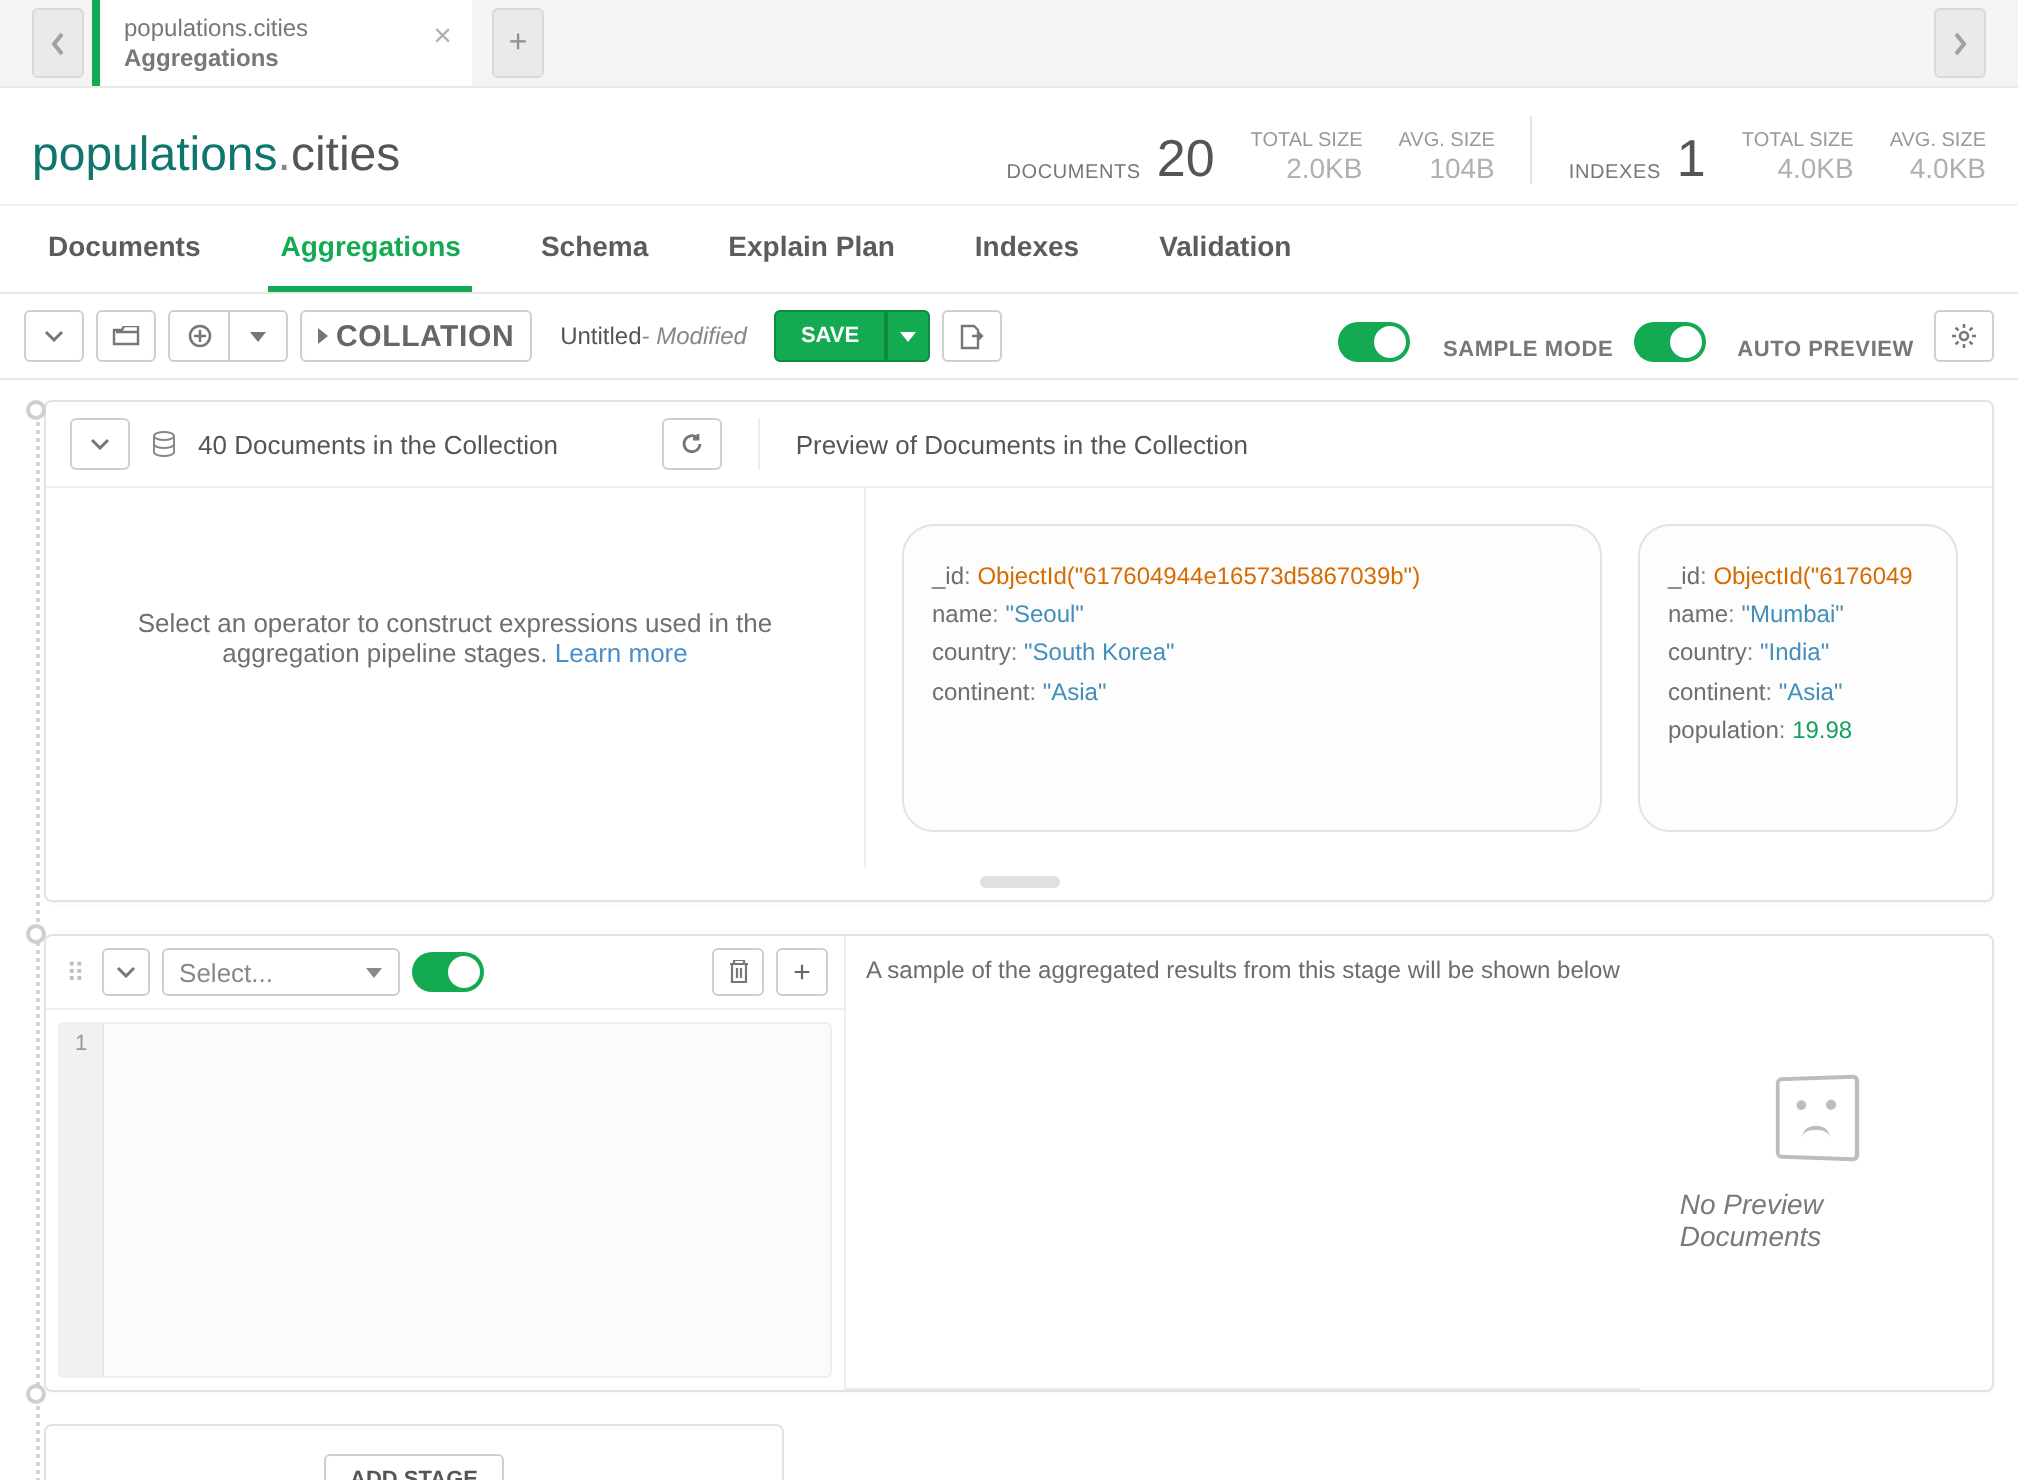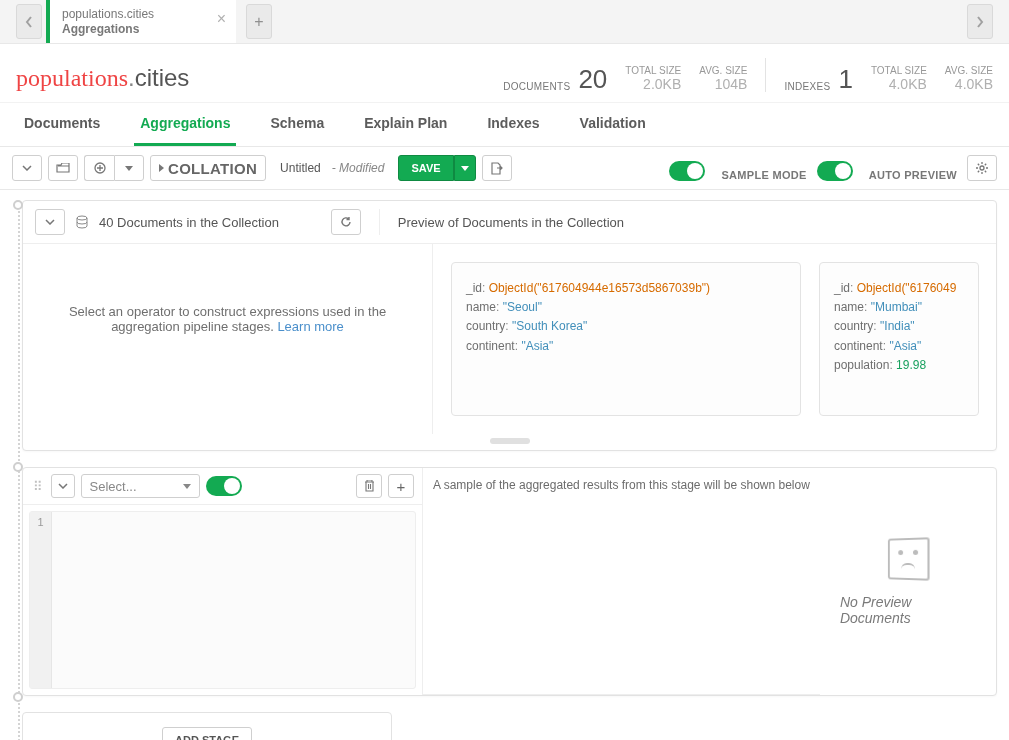--- a/index.html
+++ b/index.html
@@ -12,21 +12,21 @@
     .nav-btn.last { margin-right: 16px; margin-left: auto; }
     .active-tab { display: flex; align-items: center; background: #fff; border-left: 4px solid #13aa52; padding: 0 24px 0 12px; min-width: 190px; position: relative; }
     .tab-title { font-size: 12px; color: #787878; line-height: 1.2; }
     .tab-subtitle { font-size: 12px; color: #787878; font-weight: 600; }
     .tab-close { position: absolute; right: 10px; top: 10px; color: #b0b0b0; cursor: pointer; font-size: 16px; }
     .new-tab { width: 26px; margin: 4px 4px 4px 10px; background: #eaeaea; border: 1px solid #d9d9d9; border-radius: 3px; display: flex; align-items: center; justify-content: center; color: #909090; font-size: 16px; cursor: pointer; }
 
     
     .header { display: flex; align-items: flex-end; padding: 14px 16px 10px; }
     .ns { font-size: 24px; font-weight: 400; }
-    .ns-db { color: #ef4444; font-family: Liberation Serif, serif; }
+    .ns-db { color: #0f766e; }
     .ns-dot { color: #888; }
     .ns-coll { color: #555; }
     .stats { margin-left: auto; display: flex; gap: 18px; align-items: flex-end; }
     .stat-group { display: flex; align-items: flex-end; gap: 8px; }
     .stat-label { font-size: 10px; letter-spacing: 0.3px; color: #777; text-transform: uppercase; }
     .stat-value-lg { font-size: 26px; color: #555; line-height: 1; }
     .stat-col { text-align: right; }
     .stat-head { font-size: 10px; color: #999; }
     .stat-val { font-size: 14px; color: #b0b0b0; }
     .stat-divider { width: 1px; height: 34px; background: #e3e3e3; }
@@ -39,21 +39,21 @@
     
     .toolbar { display: flex; align-items: center; gap: 6px; padding: 8px 12px; border-bottom: 1px solid #e8e8e8; }
     .btn { height: 26px; border: 1px solid #cfcfcf; border-radius: 3px; background: #fff; display: inline-flex; align-items: center; justify-content: center; padding: 0 8px; color: #666; cursor: pointer; font-size: 12px; }
     .btn.icon-only { width: 30px; padding: 0; }
     .btn-group { display: inline-flex; }
     .btn-group .btn { border-radius: 0; border-right: none; }
     .btn-group .btn:first-child { border-top-left-radius: 3px; border-bottom-left-radius: 3px; }
     .btn-group .btn:last-child { border-top-right-radius: 3px; border-bottom-right-radius: 3px; border-right: 1px solid #cfcfcf; }
     .collation-btn { font-size: 15px; font-weight: 600; letter-spacing: 0.3px; }
     .untitled { font-size: 12px; color: #555; padding: 0 8px; }
-    .untitled em { color: #888; font-style: italic; padding-left: 11px; }
+    .untitled em { color: #888; font-style: italic; }
     .save-grp { display: inline-flex; }
     .save-btn { background: #13aa52; border: 1px solid #0f8a42; color: #fff; font-weight: 700; font-size: 11px; height: 26px; padding: 0 12px; border-top-left-radius: 3px; border-bottom-left-radius: 3px; cursor: pointer; }
     .save-arrow { background: #13aa52; border: 1px solid #0f8a42; border-left: 1px solid #0f8a42; color: #fff; width: 22px; height: 26px; border-top-right-radius: 3px; border-bottom-right-radius: 3px; display: flex; align-items: center; justify-content: center; cursor: pointer; }
     .switch { position: relative; width: 36px; height: 20px; background: #13aa52; border-radius: 10px; cursor: pointer; }
     .switch::after { content: ""; position: absolute; right: 2px; top: 2px; width: 16px; height: 16px; background: #fff; border-radius: 50%; }
     .switch-lbl { font-size: 11px; font-weight: 700; color: #777; letter-spacing: 0.3px; margin-left: 6px; }
     .toolbar-right { margin-left: auto; display: flex; align-items: flex-end; gap: 10px; }
 
     
     .pipeline-wrap { padding: 10px 12px 20px 12px; background: #fff; }
@@ -62,21 +62,21 @@
     .gutter-dot { position: absolute; left: 1px; width: 10px; height: 10px; border: 2px solid #cfcfcf; border-radius: 50%; background: #fff; }
 
     .panel { border: 1px solid #e2e2e2; border-radius: 4px; margin-bottom: 16px; background: #fff; box-shadow: 0 1px 2px rgba(0,0,0,0.03); overflow: hidden; }
     .panel-head { display: flex; align-items: center; padding: 8px 12px; border-bottom: 1px solid #eee; gap: 10px; }
     .panel-body { display: flex; min-height: 190px; }
     .panel-left { flex: 0 0 410px; padding: 60px 24px; text-align: center; color: #6f6f6f; font-size: 13px; border-right: 1px solid #eee; }
     .panel-left a { color: #4a8fcb; text-decoration: none; }
     .panel-right { flex: 1; padding: 18px; display: flex; gap: 18px; overflow-x: auto; }
     .icon-stack { color: #8a8a8a; }
 
-    .doc-card { border: 1px solid #e3e3e3; border-radius: 4px; padding: 16px 14px; min-width: 350px; font-family: Menlo, Consolas, monospace; font-size: 12px; line-height: 1.6; background: #fdfdfd; }
+    .doc-card { border: 1px solid #e3e3e3; border-radius: 16px; padding: 16px 14px; min-width: 350px; font-family: Menlo, Consolas, monospace; font-size: 12px; line-height: 1.6; background: #fdfdfd; }
     .k { color: #6f6f6f; }
     .colon { color: #888; }
     .v-oid { color: #d66b00; }
     .v-str { color: #428fba; }
     .v-num { color: #19a15f; }
 
     .scroll-ind { height: 6px; width: 40px; background: #e0e0e0; border-radius: 3px; margin: 4px auto 6px; }
 
     
     .stage-panel { border: 1px solid #e2e2e2; border-radius: 4px; margin-bottom: 16px; background: #fff; box-shadow: 0 1px 2px rgba(0,0,0,0.03); display: flex; overflow: hidden; }

